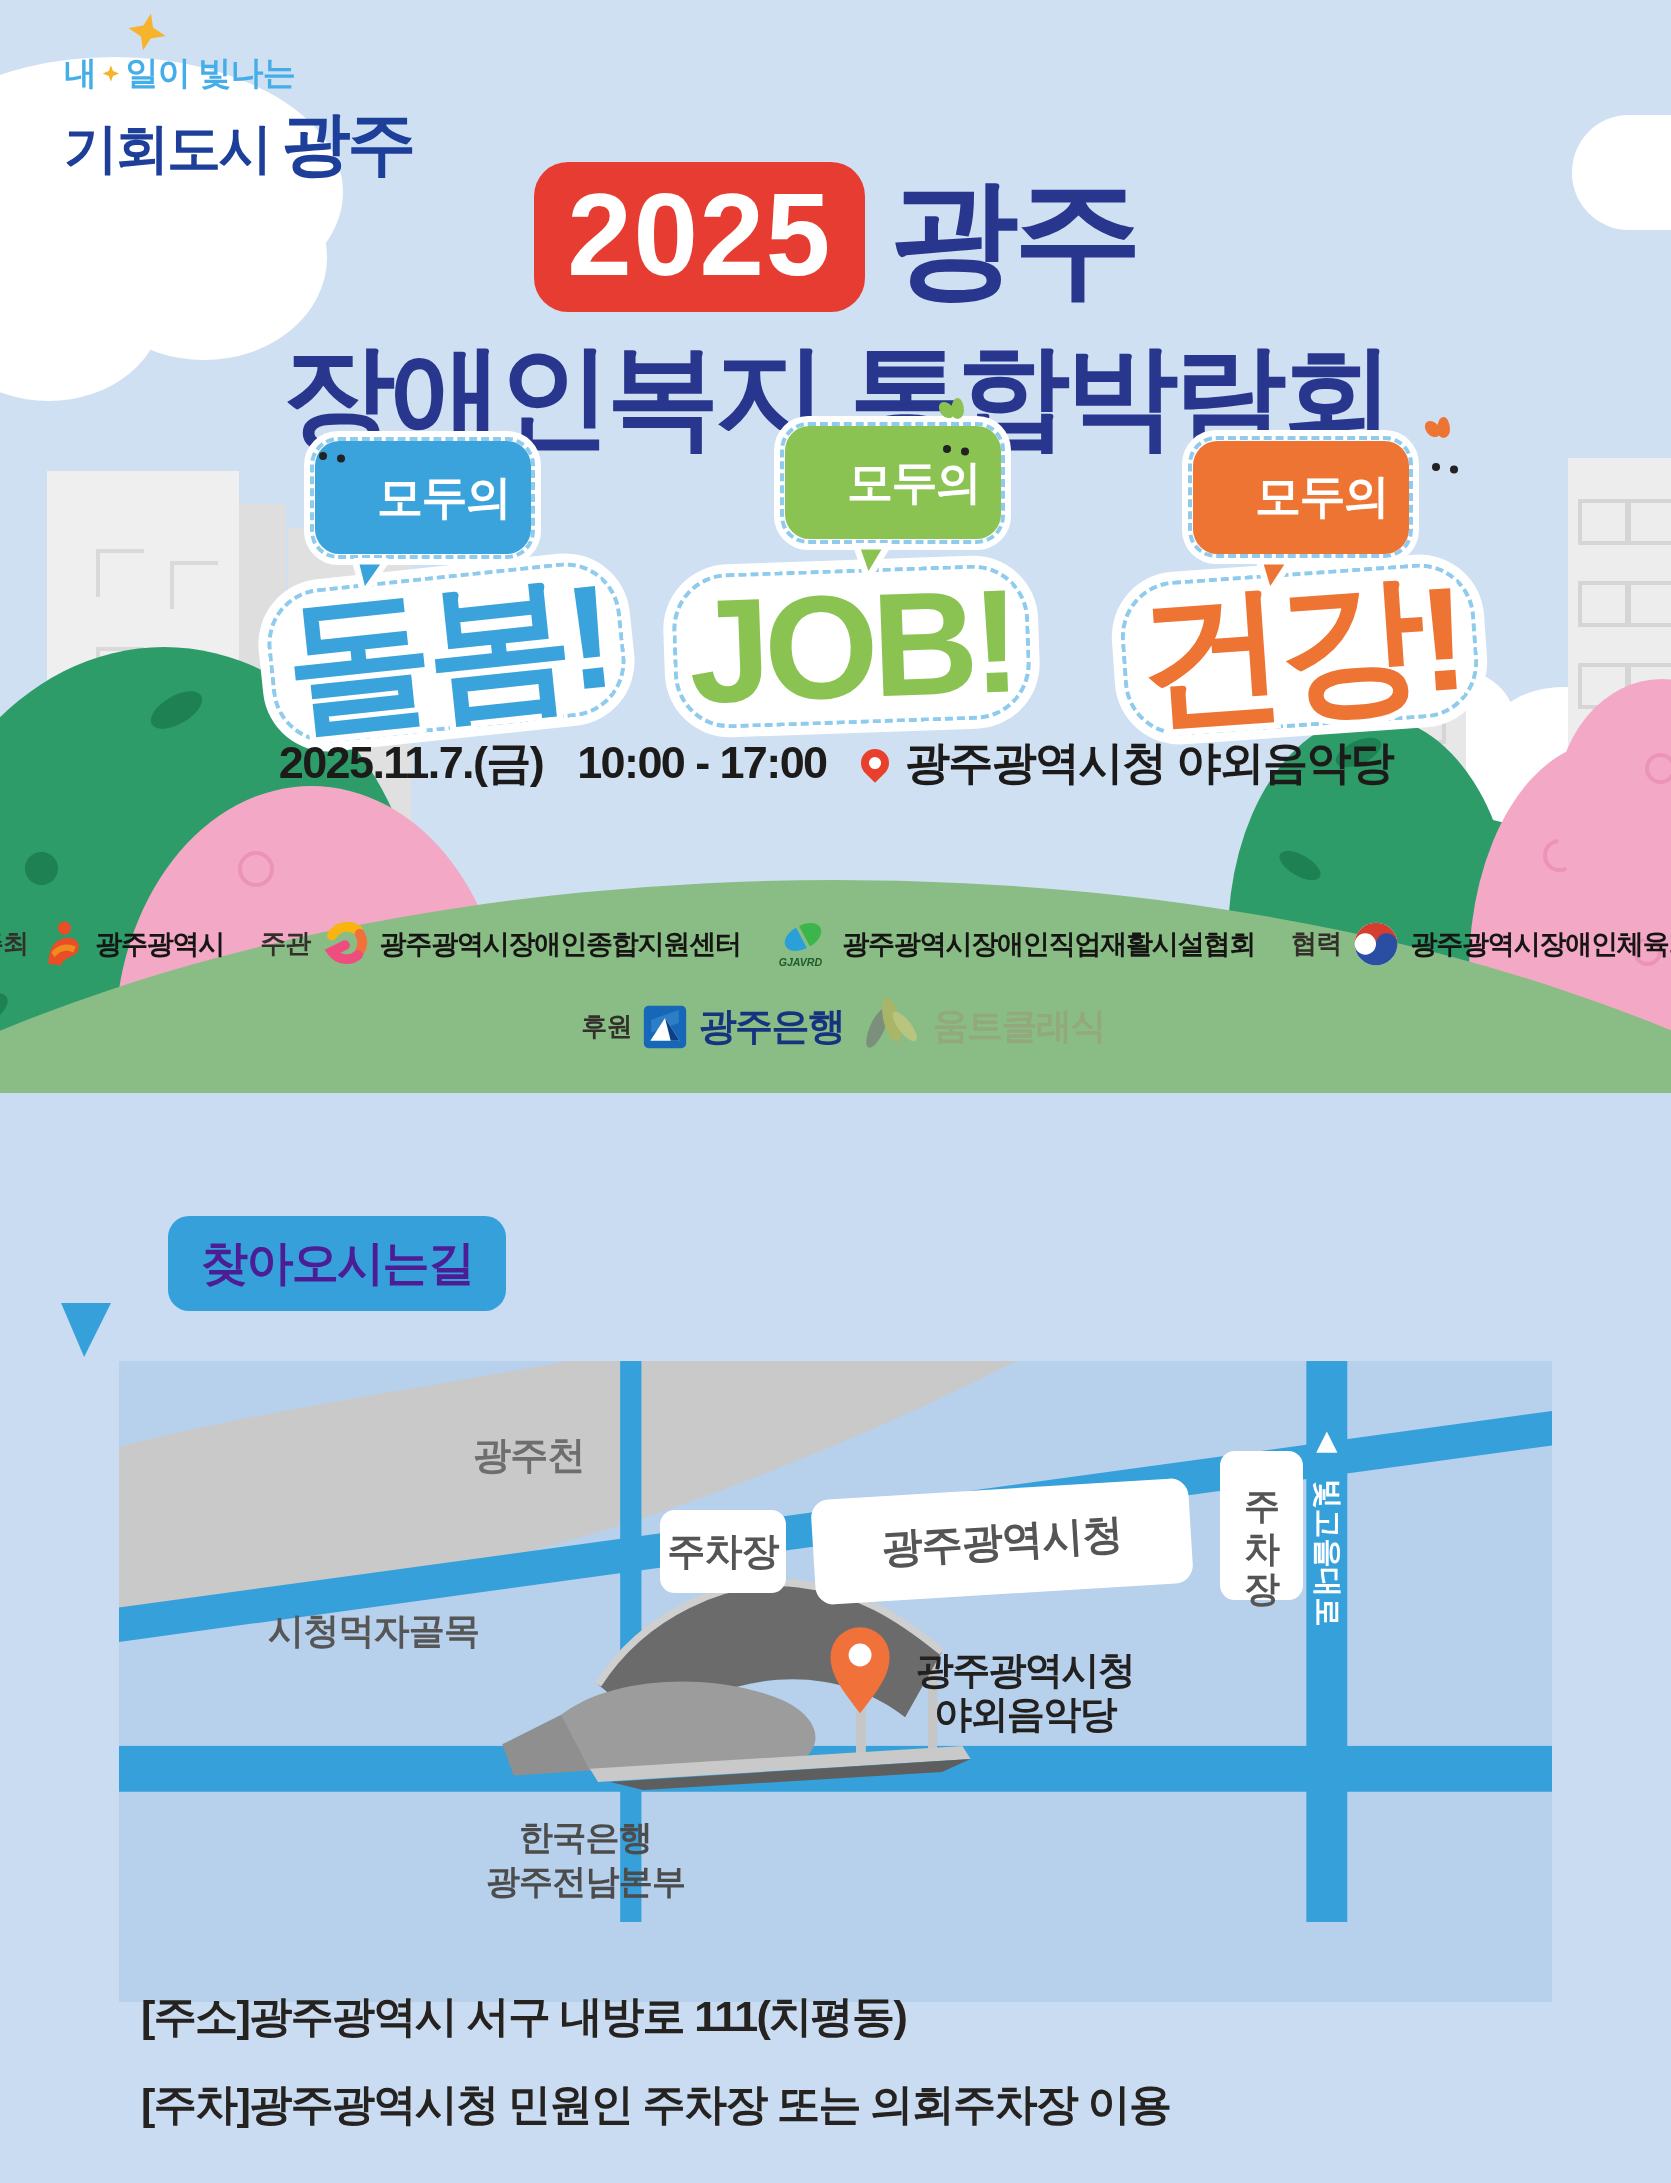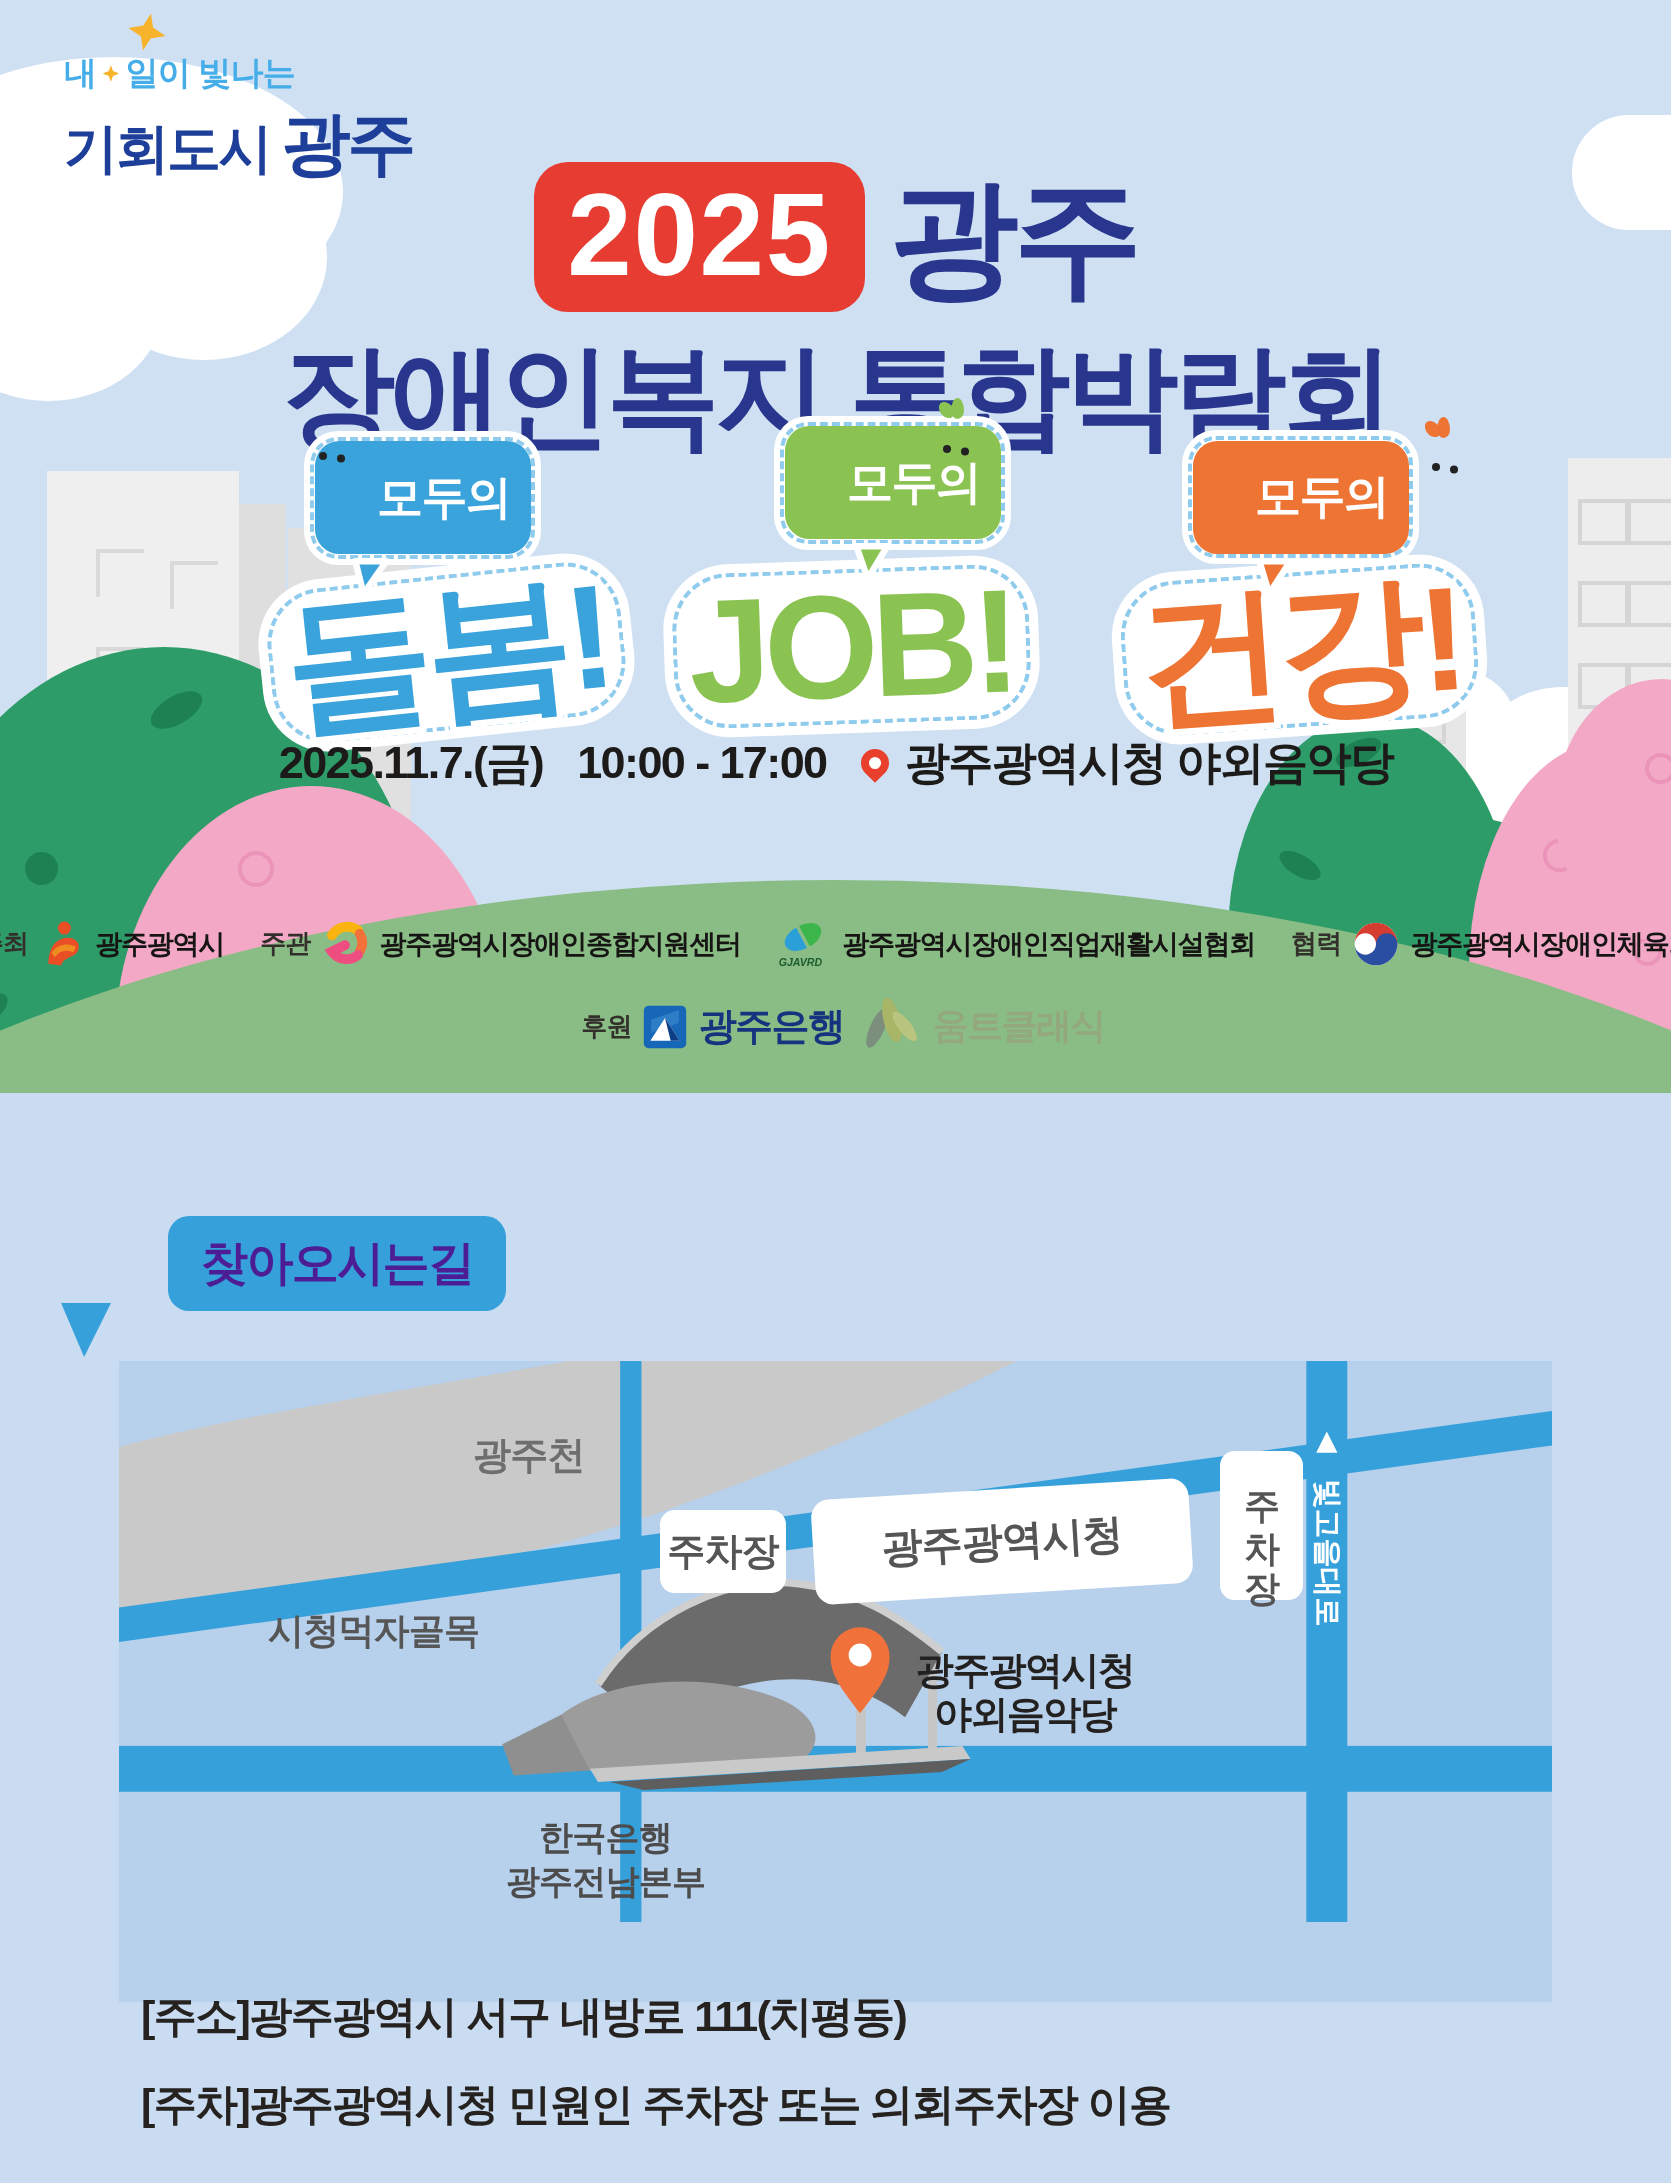--- a/index.html
+++ b/index.html
@@ -128,21 +128,21 @@
   .m-box2{left:694px;top:128px;width:378px;height:105px;font-size:41px;border-radius:18px;transform:rotate(-3.5deg);}
   .m-box3{left:1101px;top:90px;width:83px;height:149px;font-size:36px;}
   .m-box3 .vtxt{writing-mode:vertical-rl;text-orientation:upright;letter-spacing:3.3px;}
   .m-road-label{position:absolute;left:1118px;top:174px;width:180px;height:36px;display:flex;align-items:center;
     justify-content:center;color:#fff;font-size:29.5px;font-weight:800;transform:rotate(90deg);letter-spacing:0px;}
   .m-alley{left:149px;top:246px;font-size:36px;color:#565656;}
   .m-river{left:354px;top:69px;font-size:38px;}
   .m-venue{position:absolute;left:771px;top:288px;width:270px;text-align:center;color:#232020;
     font-size:38px;font-weight:900;letter-spacing:-1.6px;line-height:1.15;}
   .m-bank{position:absolute;left:360px;top:455px;width:213px;text-align:center;color:#4c4c4c;
-    font-size:34px;font-weight:800;letter-spacing:-0.8px;line-height:1.3;margin-left:20px;}
+    font-size:34px;font-weight:800;letter-spacing:-0.8px;line-height:1.3;}
 
   
   .footer{position:absolute;left:141px;top:1988px;z-index:5;color:#252220;}
   .f-line{display:flex;align-items:baseline;font-size:43px;font-weight:800;letter-spacing:-1.6px;}
   .f-line + .f-line{margin-top:29.5px;}
 </style>
 </head>
 <body>
 
 <div class="poster">

